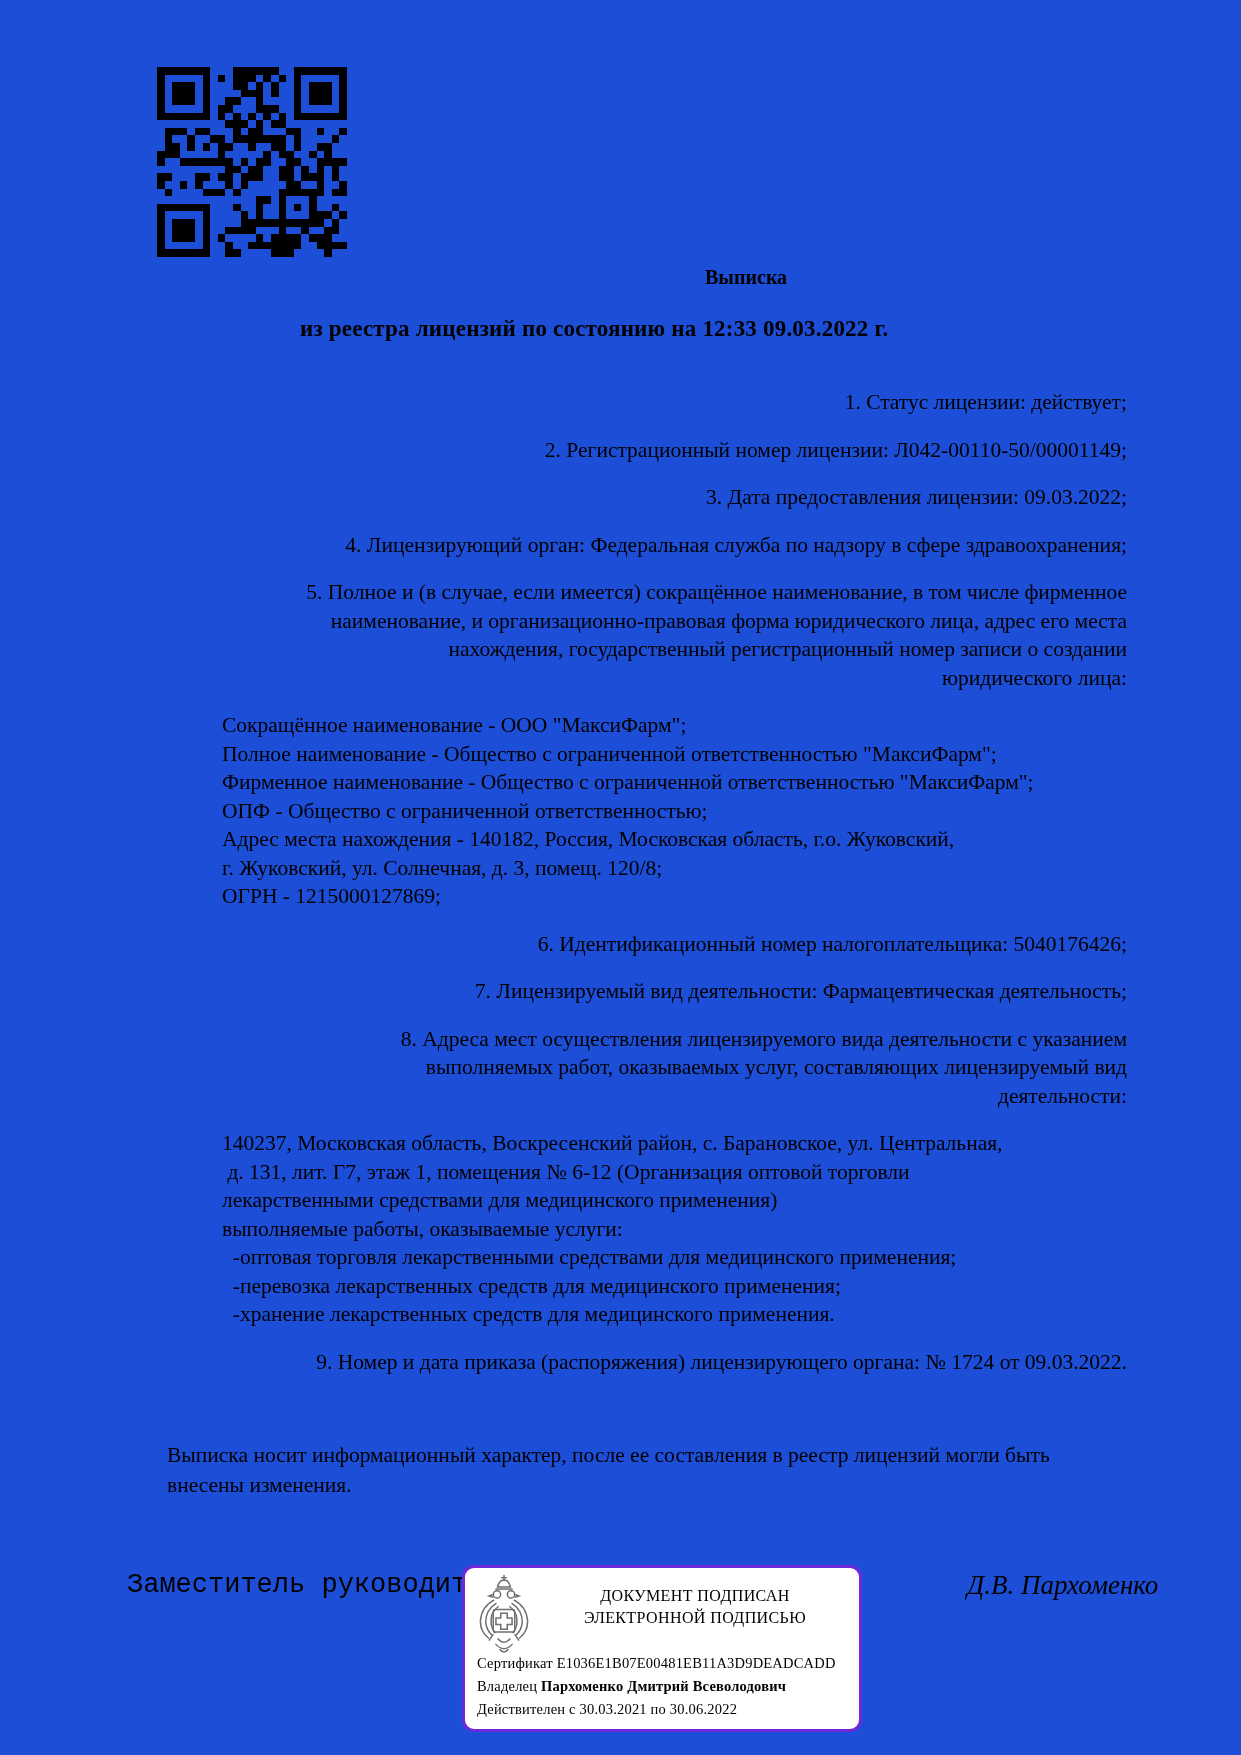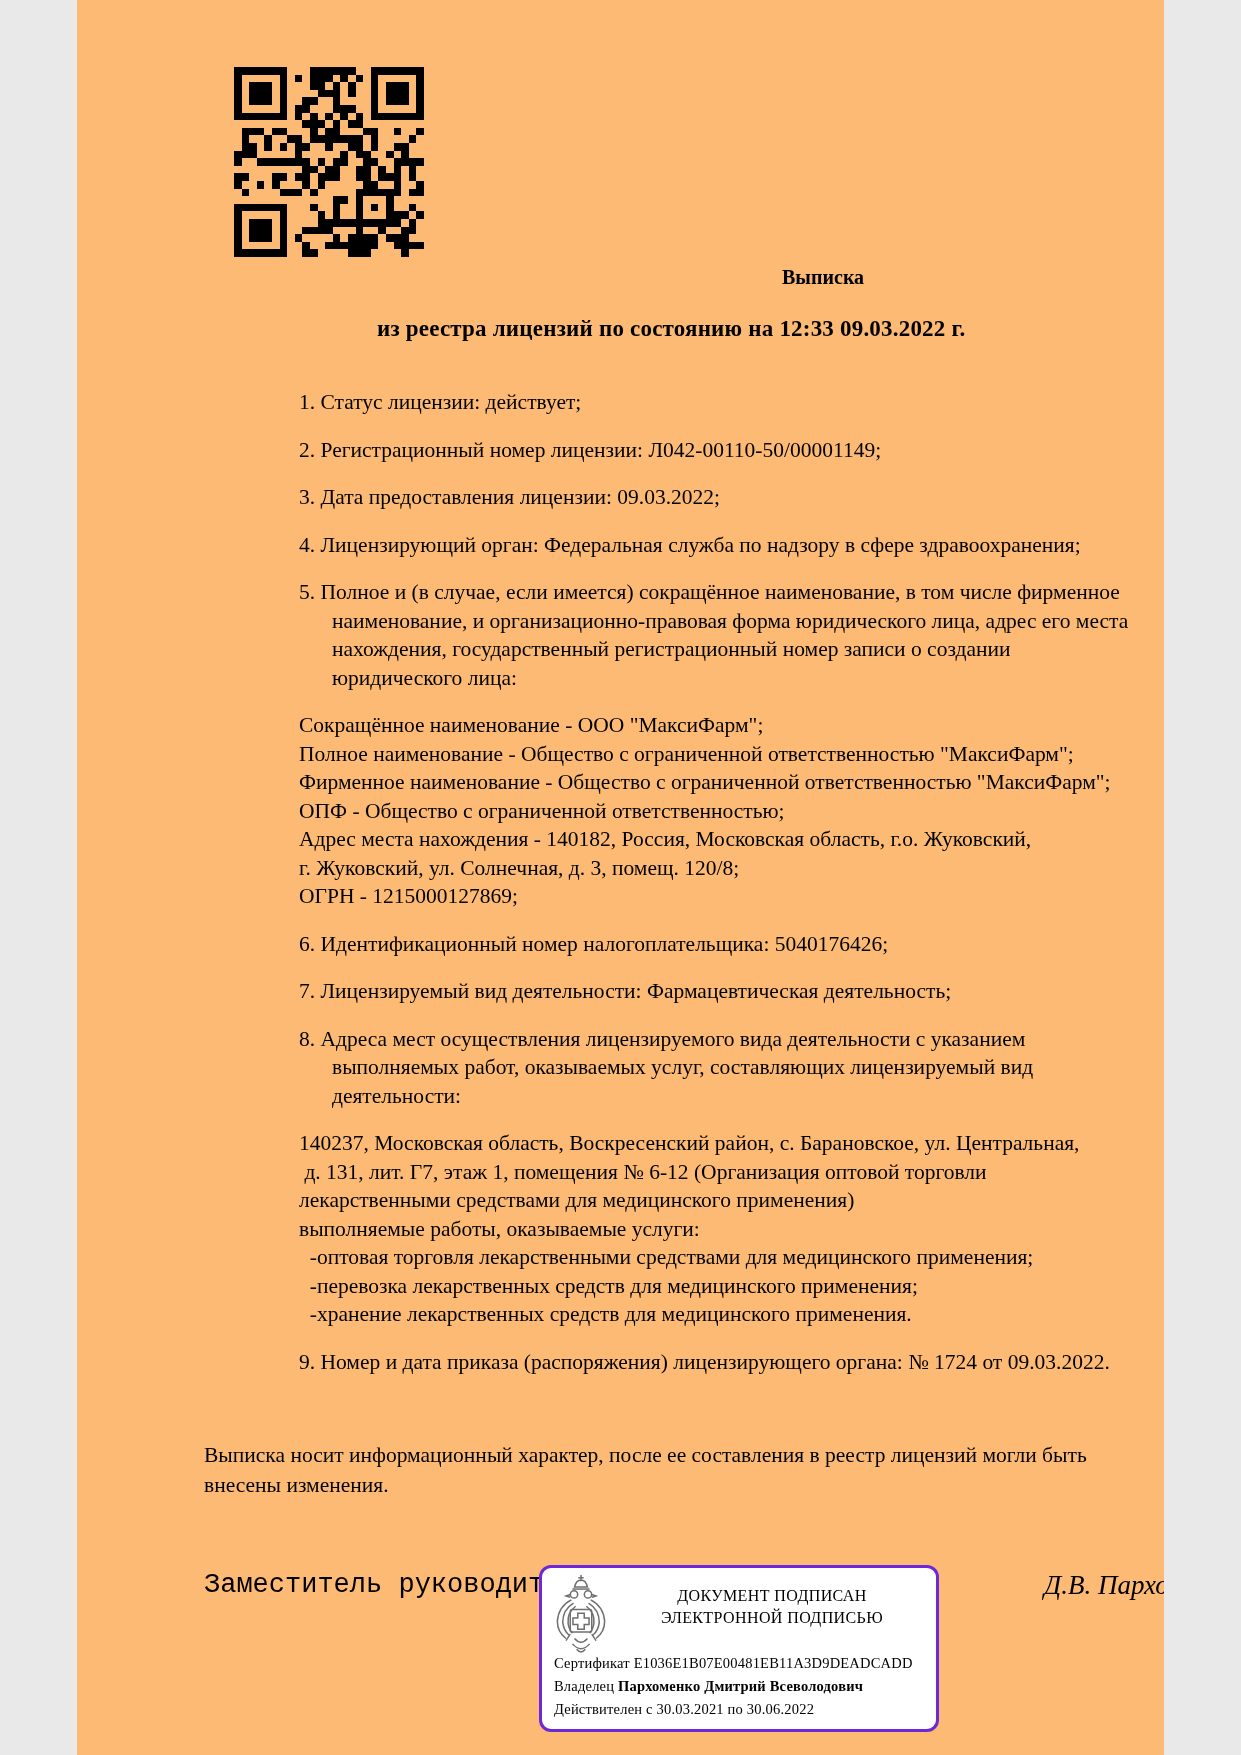--- a/index.html
+++ b/index.html
@@ -1,41 +1,41 @@
 <!DOCTYPE html>
 <html><head>
 <meta charset="utf-8">
 <style>
   html,body{margin:0;padding:0;background:#e9e9e9;}
   .page{
-    position:relative;width:1087px;height:1755px;background:#fdba74;
+    position:relative;width:1241px;height:1755px;background:#1d4ed8;
     font-family:"Liberation Serif","DejaVu Serif",serif;color:#000;
     overflow:hidden;margin:0 auto;
   }
   .qr{position:absolute;left:157px;top:67px;width:190px;height:190px;}
   .doc-title{
     position:absolute;left:705px;top:266px;
     font-size:20px;font-weight:bold;white-space:nowrap;
   }
   .doc-subtitle{
     position:absolute;left:300px;top:316px;
     font-size:23px;font-weight:bold;white-space:nowrap;letter-spacing:.2px;
   }
   .doc-body{
     position:absolute;left:222px;top:388px;width:905px;
     font-size:21.5px;
   }
   .para{margin:0 0 19px 0;}
   .para .line{line-height:28.5px;white-space:pre-wrap;}
-  .para.num{padding-left:33px;}
+  .para.num{padding-left:33px;text-align:right;}
   .para.num .line:first-child{text-indent:-33px;}
   .footer-note{
     position:absolute;left:127px;top:1440px;width:990px;font-size:21.5px;
   }
-  .footer-note .line{line-height:30px;white-space:pre-wrap;}
+  .footer-note .line{line-height:30px;white-space:pre-wrap;margin-left:40px;}
   .sig-role{
     position:absolute;left:127px;top:1570px;font-size:27px;white-space:nowrap;z-index:1;font-family:Liberation Mono, monospace;
   }
   .sig-name{
     position:absolute;left:967px;top:1570px;font-size:27px;white-space:nowrap;font-style:italic;
   }
   .stamp{
     position:absolute;left:462px;top:1565px;width:400px;height:167px;
     border:3px solid #6d28d9;border-radius:12px;background:#fff;
     box-sizing:border-box;z-index:2;

